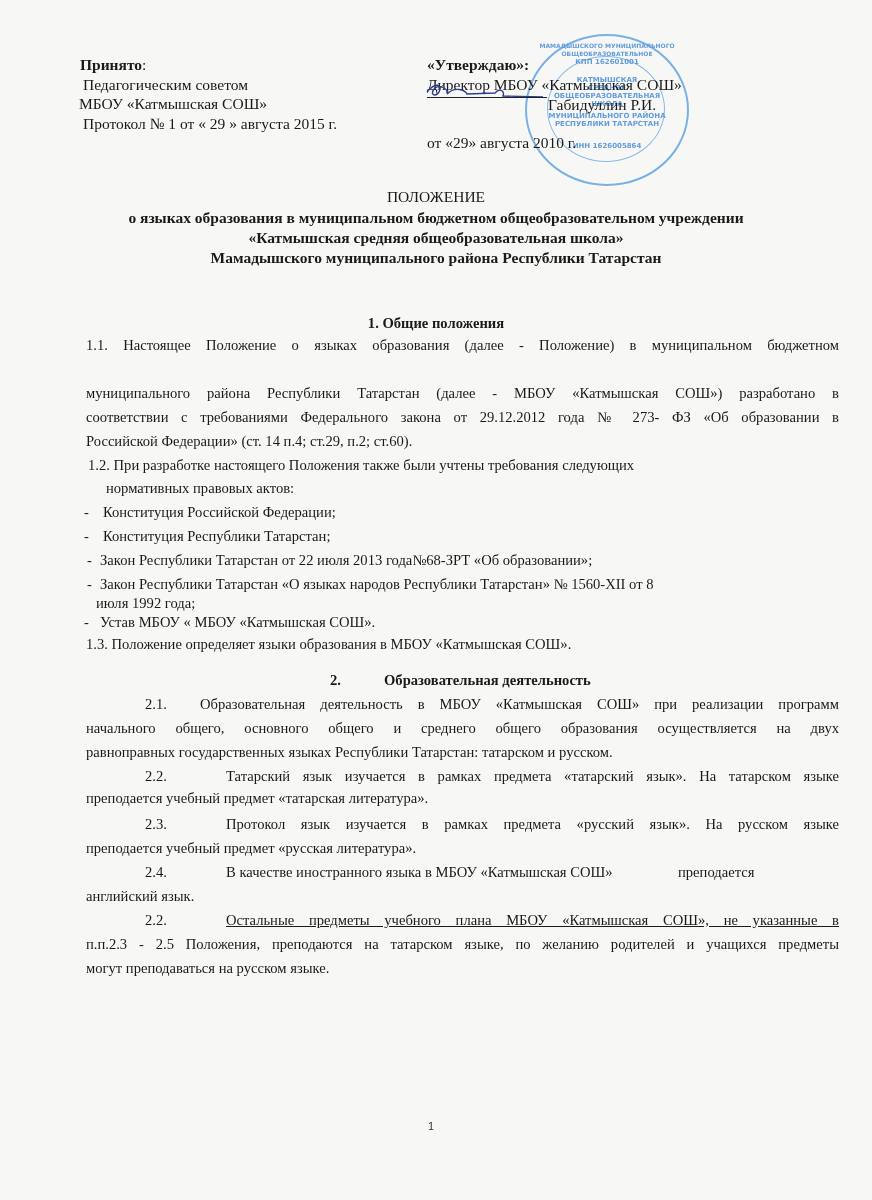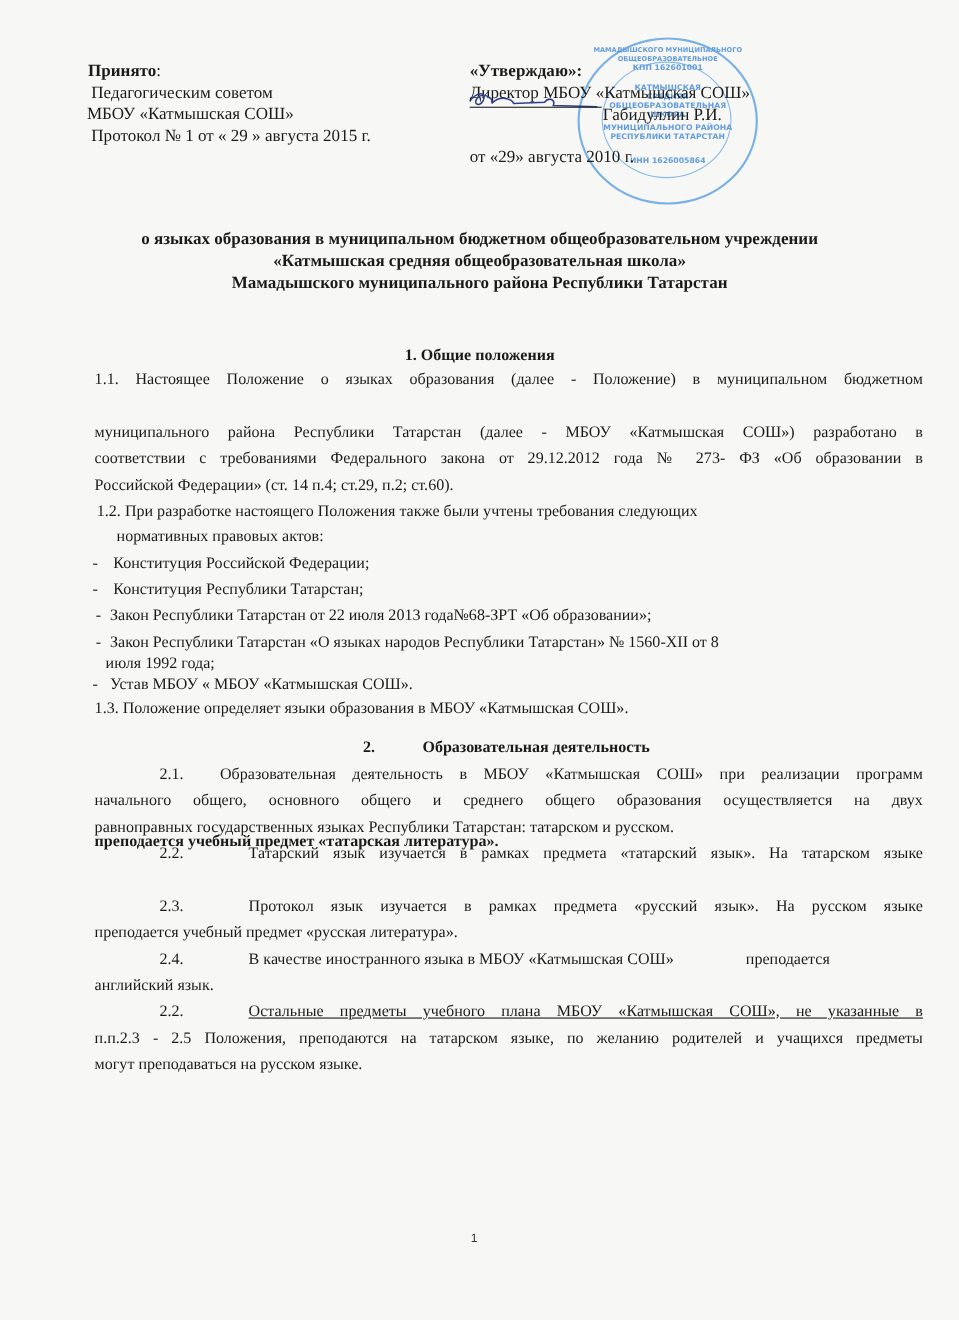--- a/index.html
+++ b/index.html
@@ -57,20 +57,21 @@
 
   <div class="abs t15 b" style="left:427px; top:40px;">«Утверждаю»:</div>
   <div class="abs t15" style="left:427px; top:60px;">Директор МБОУ  «Катмышская  СОШ»</div>
   <svg class="signature" viewBox="0 0 120 22">
     <path d="M2 12 C10 2, 18 4, 14 12 C10 18, 4 14, 10 8 C16 4, 24 10, 22 14 C30 6, 40 10, 42 14 L70 13 C74 8, 80 10, 78 16 L118 17" stroke="#2a3f8f" stroke-width="1.4" fill="none"></path>
   </svg>
   <div class="sig-line"></div>
   <div class="abs t15" style="left:548px; top:80px;">Габидуллин Р.И.</div>
   <div class="abs t15" style="left:427px; top:118px;">от «29» августа  2010 г.</div>
 
+  <div class="abs t15 center" style="left:0; width:872px; top:172px;">ПОЛОЖЕНИЕ</div>
   <div class="abs t15 b center" style="left:0; width:872px; top:193px;">о языках образования в муниципальном бюджетном общеобразовательном учреждении</div>
   <div class="abs t15 b center" style="left:0; width:872px; top:213px;">«Катмышская средняя общеобразовательная школа»</div>
   <div class="abs t15 b center" style="left:0; width:872px; top:233px;">Мамадышского муниципального района Республики Татарстан</div>
 
   <div class="abs t14 b center" style="left:0; width:872px; top:298px;">1. Общие положения</div>
 
   <div class="abs t14 just" style="left:86px; width:753px; top:320px;">1.1.  Настоящее Положение о языках образования (далее - Положение) в муниципальном бюджетном</div>
   <div class="abs t14 just" style="left:86px; width:753px; top:368px;">муниципального района Республики Татарстан (далее - МБОУ «Катмышская СОШ») разработано в</div>
   <div class="abs t14 just" style="left:86px; width:753px; top:392px;">соответствии с требованиями Федерального закона от 29.12.2012 года № 273- ФЗ «Об образовании в</div>
   <div class="abs t14" style="left:86px; top:416px;">Российской Федерации» (ст. 14 п.4; ст.29, п.2; ст.60).</div>
@@ -95,21 +96,21 @@
   <div class="abs t14 b" style="left:330px; top:655px;">2.</div>
   <div class="abs t14 b" style="left:384px; top:655px;">Образовательная деятельность</div>
 
   <div class="abs t14" style="left:145px; top:679px;">2.1.</div>
   <div class="abs t14 just" style="left:200px; width:639px; top:679px;">Образовательная деятельность в МБОУ «Катмышская СОШ» при реализации программ</div>
   <div class="abs t14 just" style="left:86px; width:753px; top:703px;">начального общего, основного общего и среднего общего образования осуществляется на двух</div>
   <div class="abs t14" style="left:86px; top:727px;">равноправных государственных языках Республики Татарстан: татарском и русском.</div>
 
   <div class="abs t14" style="left:145px; top:751px;">2.2.</div>
   <div class="abs t14 just" style="left:226px; width:613px; top:751px;">Татарский язык изучается в рамках предмета «татарский язык». На татарском языке</div>
-  <div class="abs t14" style="left:86px; top:740px;font-weight:bold;">преподается учебный предмет «татарская литература».</div>
+  <div class="abs t14" style="left:86px; top:773px;">преподается учебный предмет «татарская литература».</div>
 
   <div class="abs t14" style="left:145px; top:799px;">2.3.</div>
   <div class="abs t14 just" style="left:226px; width:613px; top:799px;">Протокол язык изучается в рамках предмета «русский язык». На русском  языке</div>
   <div class="abs t14" style="left:86px; top:823px;">преподается учебный предмет «русская литература».</div>
 
   <div class="abs t14" style="left:145px; top:847px;">2.4.</div>
   <div class="abs t14" style="left:226px; top:847px;">В качестве иностранного языка в МБОУ «Катмышская СОШ»</div>
   <div class="abs t14" style="left:678px; top:847px;">преподается</div>
   <div class="abs t14" style="left:86px; top:871px;">английский язык.</div>
 

